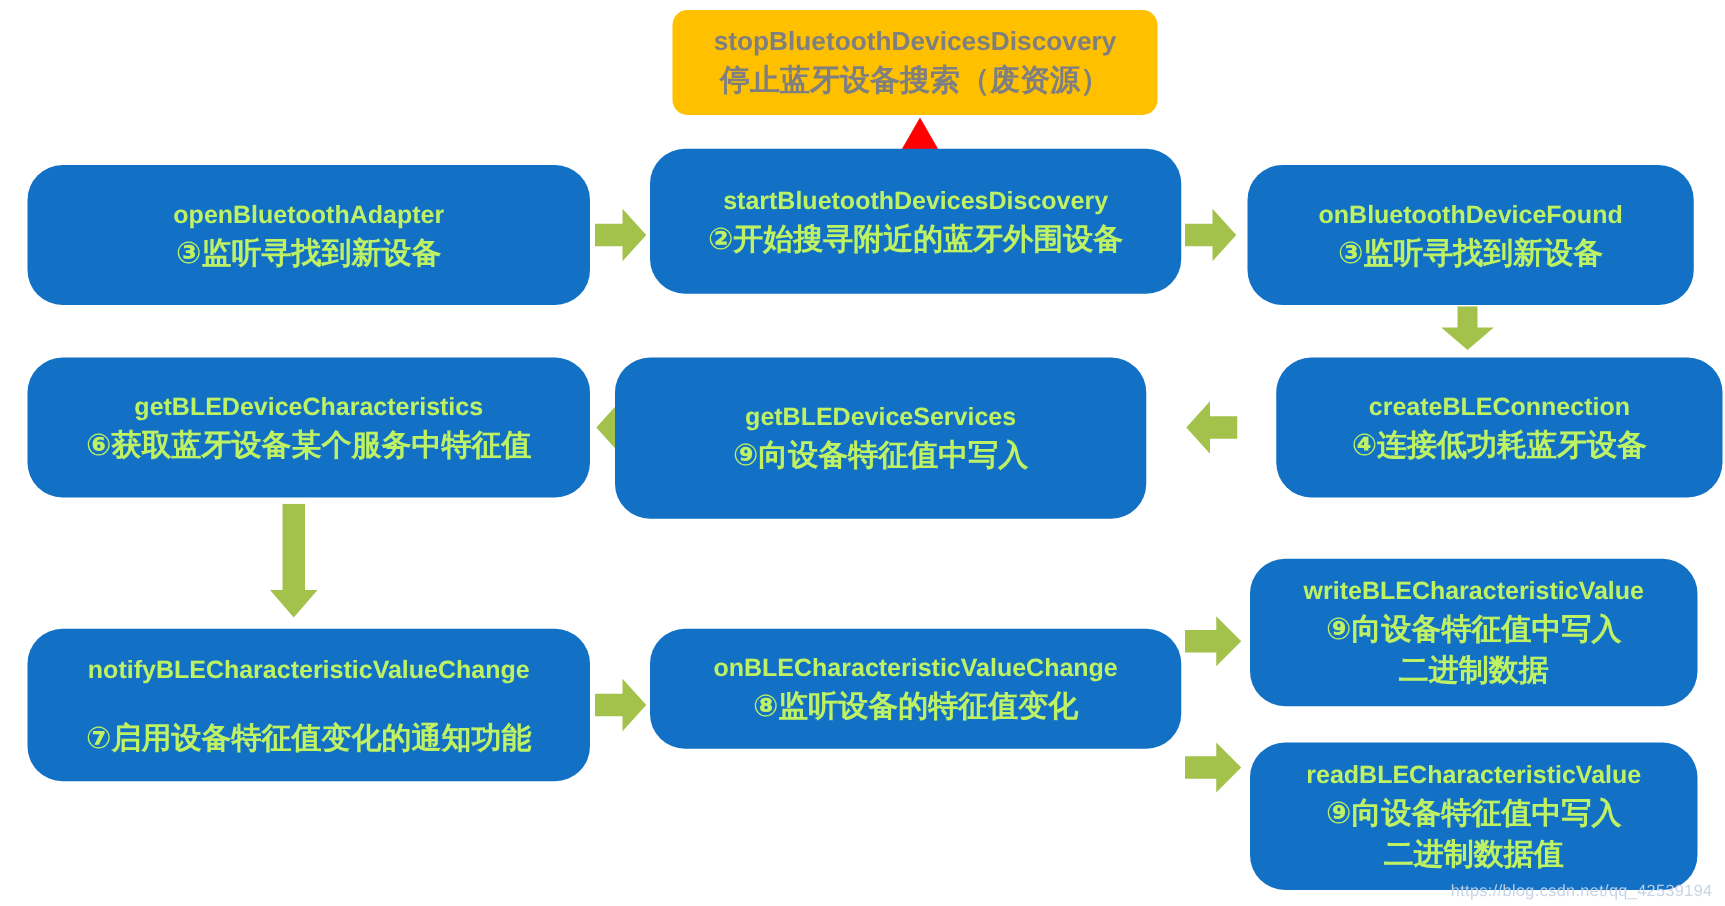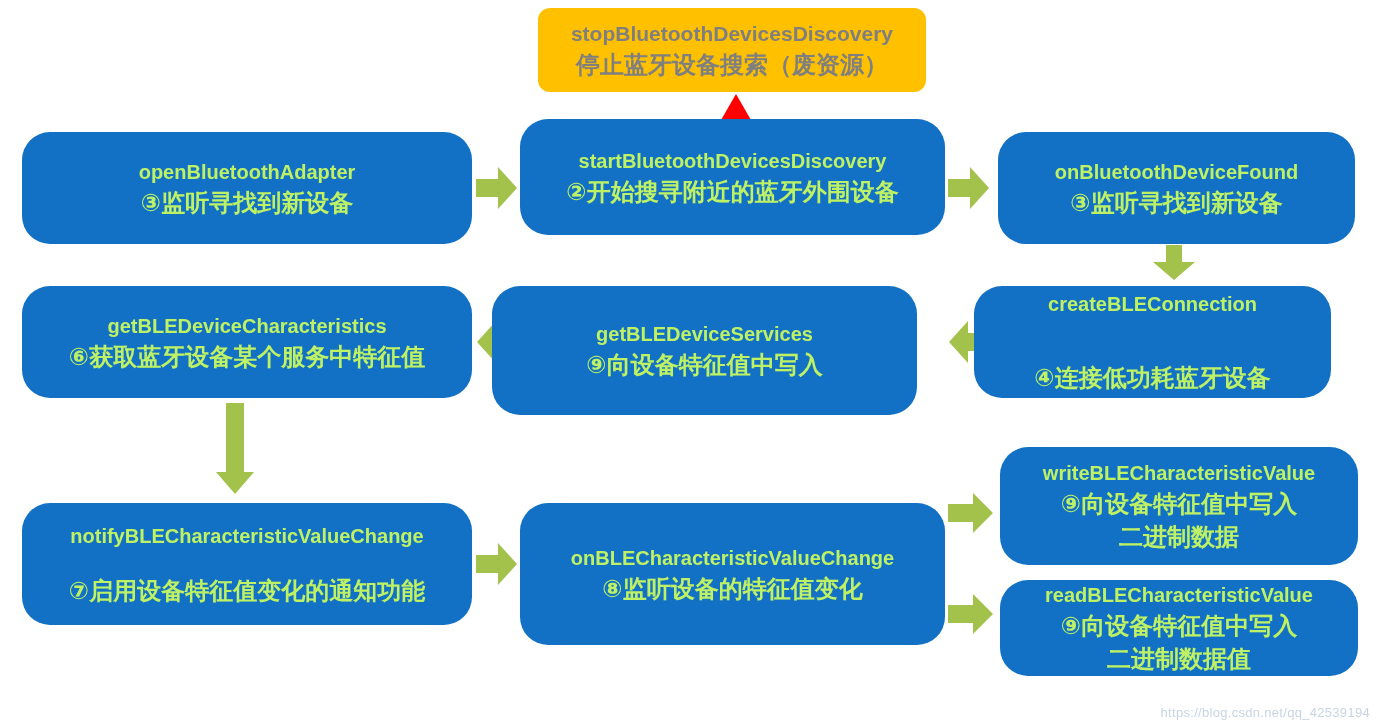--- a/index.html
+++ b/index.html
@@ -79,59 +79,59 @@
 </div>
 <div class="node" style="left:492px;top:286px;width:425px;height:129px;text-align:right;">
   <span class="api">getBLEDeviceServices</span>
   <span class="desc">⑨向设备特征值中写入</span>
 </div>
 <div class="arrow" style="left:948px;top:320px;">
   <svg width="42" height="44" viewBox="0 0 42 44">
       <polygon points="42,13 20,13 20,1 1,22 20,43 20,31 42,31" fill="#A3C24C"></polygon>
     </svg>
 </div>
-<div class="node" style="left:974px;top:286px;width:357px;height:112px;justify-content:space-between;">
+<div class="node" style="left:1021px;top:286px;width:357px;height:112px;">
   <span class="api">createBLEConnection</span>
   <span class="desc">④连接低功耗蓝牙设备</span>
 </div>
 
 <div class="arrow" style="left:215px;top:403px;">
   <svg width="40" height="92" viewBox="0 0 40 92">
       <polygon points="11,0 29,0 29,69 39,69 20,91 1,69 11,69" fill="#A3C24C"></polygon>
     </svg>
 </div>
 
 <div class="node" style="left:22px;top:503px;width:450px;height:122px;gap:24px;">
   <span class="api">notifyBLECharacteristicValueChange</span>
   <span class="desc">⑦启用设备特征值变化的通知功能</span>
 </div>
 <div class="arrow" style="left:476px;top:542px;">
   <svg width="42" height="44" viewBox="0 0 42 44">
       <polygon points="0,13 22,13 22,1 41,22 22,43 22,31 0,31" fill="#A3C24C"></polygon>
     </svg>
 </div>
-<div class="node" style="left:520px;top:503px;width:425px;height:142px;">
+<div class="node" style="left:520px;top:503px;width:425px;height:96px;">
   <span class="api">onBLECharacteristicValueChange</span>
   <span class="desc">⑧监听设备的特征值变化</span>
 </div>
 
 <div class="arrow" style="left:948px;top:492px;">
   <svg width="46" height="42" viewBox="0 0 46 42">
       <polygon points="0,12 25,12 25,1 45,21 25,41 25,30 0,30" fill="#A3C24C"></polygon>
     </svg>
 </div>
 <div class="node" style="left:1000px;top:434px;width:358px;height:118px;margin-top:13px;">
   <span class="api">writeBLECharacteristicValue</span>
   <span class="desc">⑨向设备特征值中写入
 二进制数据</span>
 </div>
 <div class="arrow" style="left:948px;top:593px;">
   <svg width="46" height="42" viewBox="0 0 46 42">
       <polygon points="0,12 25,12 25,1 45,21 25,41 25,30 0,30" fill="#A3C24C"></polygon>
     </svg>
 </div>
-<div class="node" style="left:1000px;top:580px;width:358px;height:96px;">
+<div class="node" style="left:1000px;top:594px;width:358px;height:118px;">
   <span class="api">readBLECharacteristicValue</span>
   <span class="desc">⑨向设备特征值中写入
 二进制数据值</span>
 </div>
 
 <div class="watermark">https://blog.csdn.net/qq_42539194</div>
 
 </body></html>

